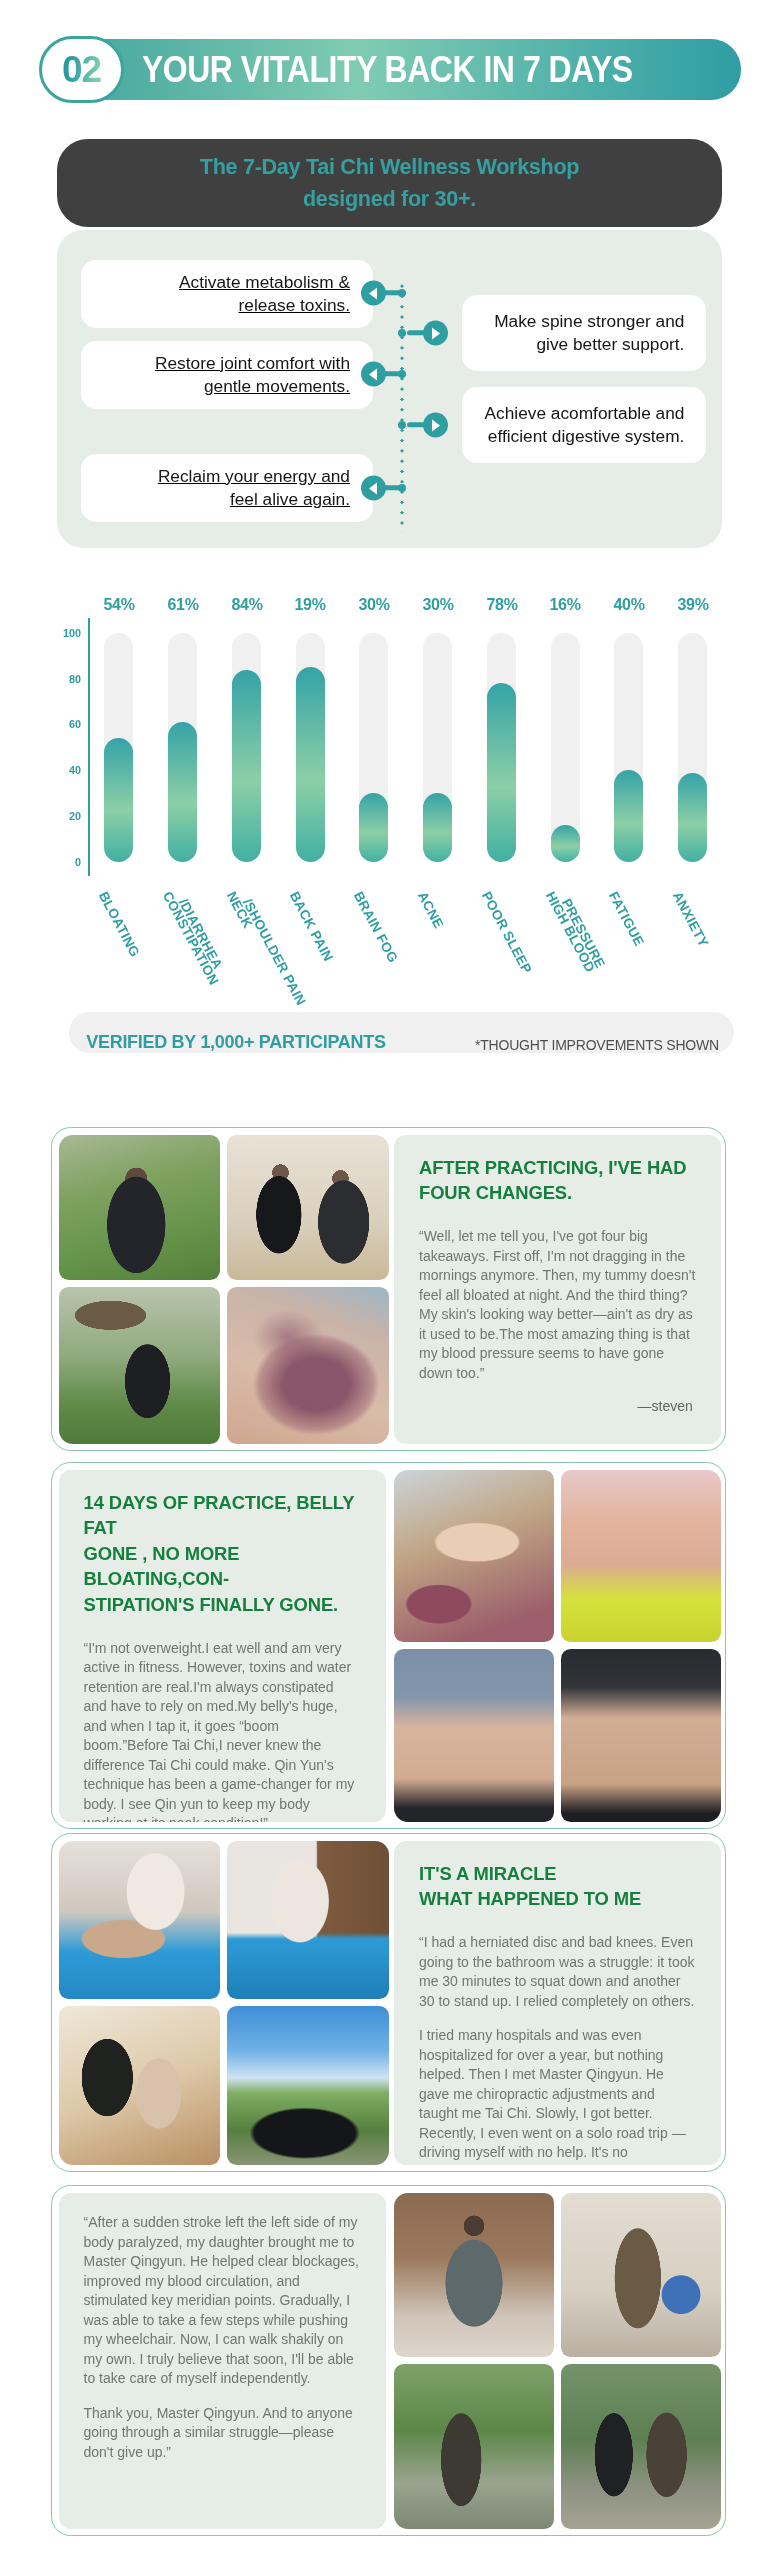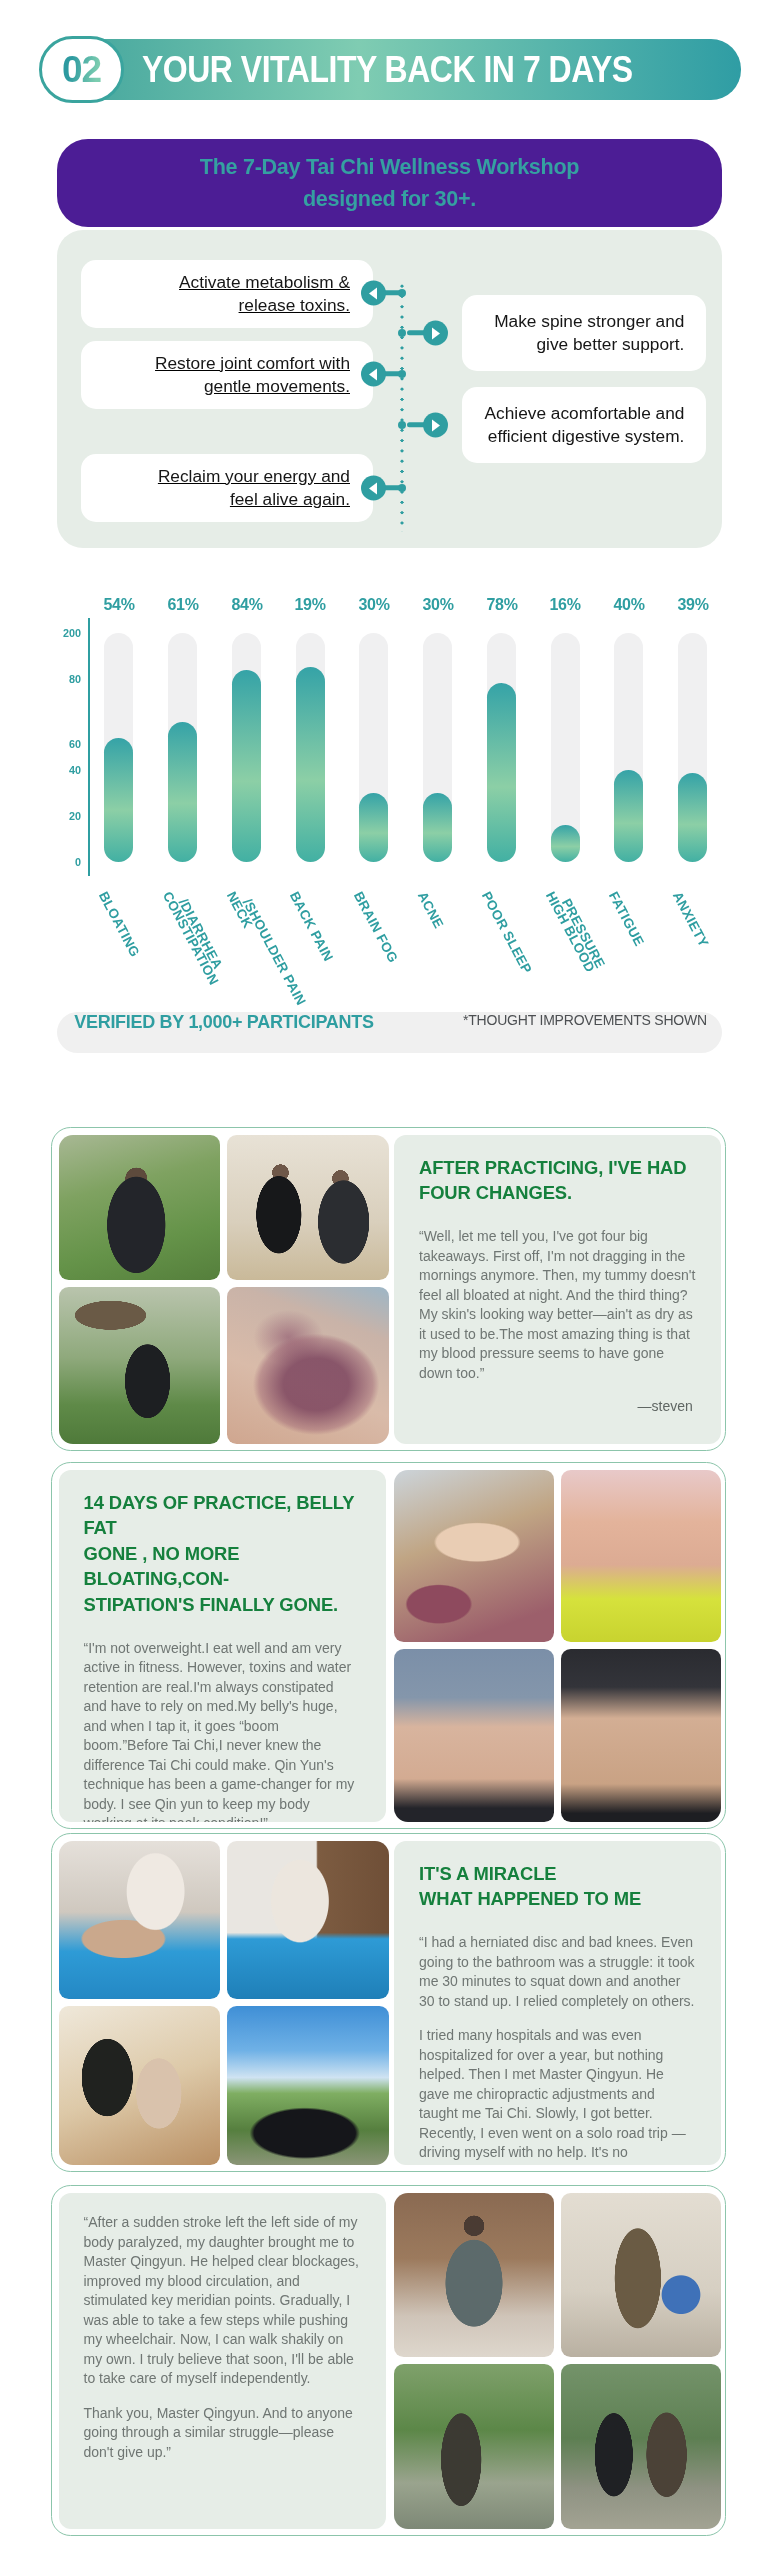--- a/index.html
+++ b/index.html
@@ -12,21 +12,21 @@
     display:flex; align-items:center; }
   .hdr-title { display:inline-block; margin-left:96px; color:#ffffff; font-size:34px; font-weight:700;
     letter-spacing:-0.5px; transform:scale(.94,1.08); transform-origin:left center; white-space:nowrap; }
   .hdr-badge { position:absolute; left:39px; top:36px; width:85px; height:67px; background:#ffffff;
     border:3.8px solid #3aa49e; border-radius:34px; display:flex; align-items:center; justify-content:center; }
   .hdr-badge span { font-size:37px; font-weight:700; letter-spacing:-1.1px;
     background:linear-gradient(100deg,#2d9aa0 25%,#7ccdb0 85%);
     -webkit-background-clip:text; background-clip:text; color:transparent; }
 
   
-  .intro { position:absolute; left:57px; top:139px; width:665px; height:88px; background:#4c1d95;
+  .intro { position:absolute; left:57px; top:139px; width:665px; height:88px; background:#404040;
     border-radius:31px; display:flex; align-items:center; justify-content:center; text-align:center; }
   .intro p { color:#35a0a1; font-size:21.6px; font-weight:700; line-height:1.5; letter-spacing:-0.3px; white-space:pre-line; }
 
   
   .benefits { position:absolute; left:57px; top:230px; width:665px; height:318px; background:#e6ede7; border-radius:26px; }
   .dotline { position:absolute; left:343px; top:51px; width:3.8px; height:251px;
     background-image:radial-gradient(circle 1.7px at 50% 50%, #2f9ea1 97%, transparent 100%);
     background-size:3.8px 10.3px; background-repeat:repeat-y; }
   .bubble { position:absolute; background:#ffffff; border-radius:15px; display:flex; align-items:center; }
   .bubble p { font-size:17.3px; line-height:1.35; color:#161616; white-space:pre-line; width:100%; }
@@ -57,22 +57,22 @@
   .ytick { position:absolute; left:32px; width:49px; text-align:right; font-size:10.8px; font-weight:700; color:#2f9ea1; }
   .track { position:absolute; top:49px; width:29px; height:229px; border-radius:14.6px; background:#f0f0f1; }
   .fill { position:absolute; bottom:0; left:0; width:29px; border-radius:14.6px;
     background:linear-gradient(180deg,#35a3a7 0%, #8ccfa6 58%, #42b0a3 100%); }
   .pct { position:absolute; top:12px; width:64px; text-align:center; font-size:16px; font-weight:700; color:#2f9ea1; letter-spacing:-0.3px; }
   .cat { position:absolute; top:305px; width:0; height:0; }
   .cat span { position:absolute; transform:rotate(62deg); transform-origin:0 0; white-space:nowrap;
     font-size:13.5px; font-weight:700; color:#2f9ea1; letter-spacing:0.3px; }
 
   
-  .verified { position:absolute; left:57px; top:1012px; width:665px; height:41px; background:#f0f0f0;
-    border-radius:20.5px; display:flex; align-items:flex-start; justify-content:space-between; padding:0 15px 0 17.3px; }
+  .verified { position:absolute; left:69px; top:1012px; width:665px; height:41px; background:#f0f0f0;
+    border-radius:20.5px; display:flex; align-items:flex-end; justify-content:space-between; padding:0 15px 0 17.3px; }
   .v-left  { font-size:18px; font-weight:700; color:#2f9ea1; letter-spacing:-0.3px; }
   .v-right { font-size:14px; color:#4c4f52; letter-spacing:-0.2px; }
 
   
   .card { position:absolute; left:51px; width:675px; background:#ffffff; border:1.6px solid #8cc5ab; border-radius:19.5px; }
   .cgrid { position:absolute; top:6.5px; bottom:6.5px; display:grid; grid-template-columns:1fr 1fr;
     grid-template-rows:1fr 1fr; gap:7.6px; overflow:hidden; border-radius:14px; }
   .cgrid.gl { left:6.5px; width:330px; }
   .cgrid.gr { left:342px; width:327px; }
   .cgrid.rows-c1 { grid-template-rows:145px 1fr; }
@@ -223,23 +223,23 @@
           <i class="tri-l"></i>
         </span>
     </div>
   </section>
 
   <section class="chart">
     <div class="axis"></div>
   <div class="ytick" style="top: 272px;">0</div>
       <div class="ytick" style="top: 226px;">20</div>
       <div class="ytick" style="top: 180px;">40</div>
-      <div class="ytick" style="top: 134px; margin-top: 20px;">60</div>
+      <div class="ytick" style="top: 134px;">60</div>
       <div class="ytick" style="top: 89px;">80</div>
-      <div class="ytick" style="top: 43px;">200</div>
+      <div class="ytick" style="top: 43px;">100</div>
       <div class="track" style="left: 104px;">
         <div class="fill" style="height: 124px;"></div>
       </div>
       <div class="pct" style="left: 87px;">54%</div>
       <div class="cat" style="left: 109px;">
         <span style="left: 0px; top: 0px;">BLOATING</span>
       </div>
       <div class="track" style="left: 168px;">
         <div class="fill" style="height: 140px;"></div>
       </div>

